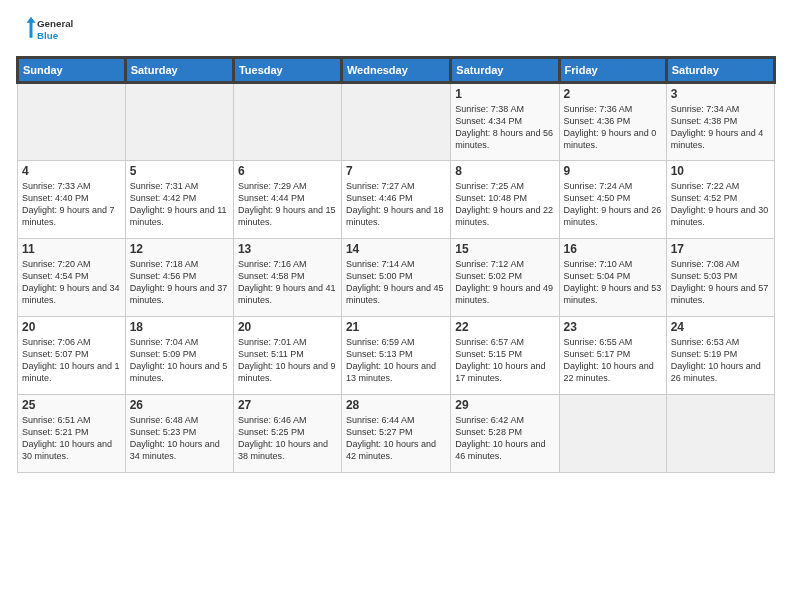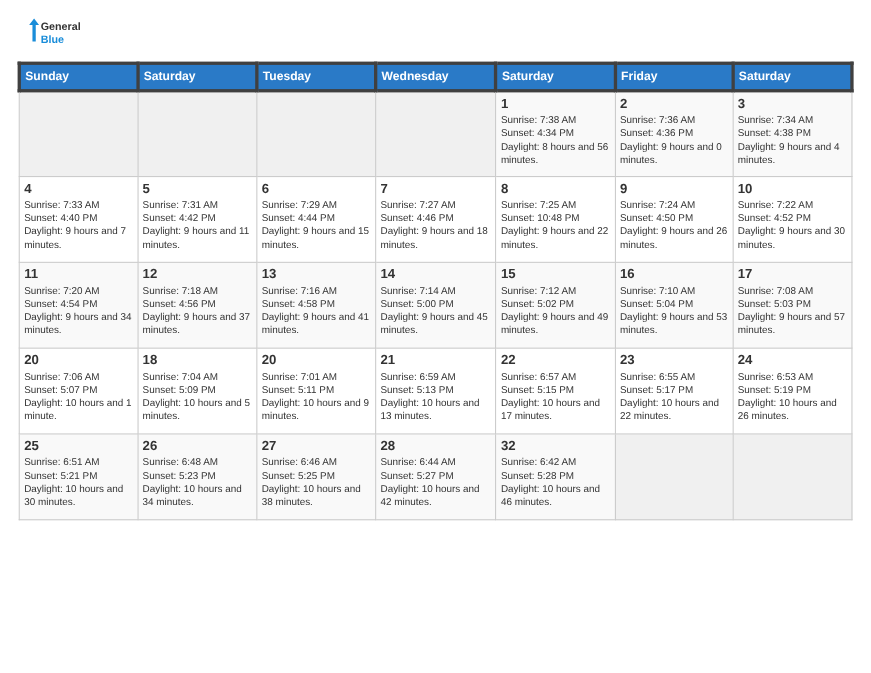--- a/index.html
+++ b/index.html
@@ -314,21 +314,21 @@
 and 38 minutes.</div>
           </td>
           <td>
             <span class="day-number">28</span>
             <div class="day-detail">Sunrise: 6:44 AM
 Sunset: 5:27 PM
 Daylight: 10 hours
 and 42 minutes.</div>
           </td>
           <td>
-            <span class="day-number">32</span>
+            <span class="day-number">29</span>
             <div class="day-detail">Sunrise: 6:42 AM
 Sunset: 5:28 PM
 Daylight: 10 hours
 and 46 minutes.</div>
           </td>
           <td class="empty"></td>
           <td class="empty"></td>
         </tr>
       </tbody>
   </table>

